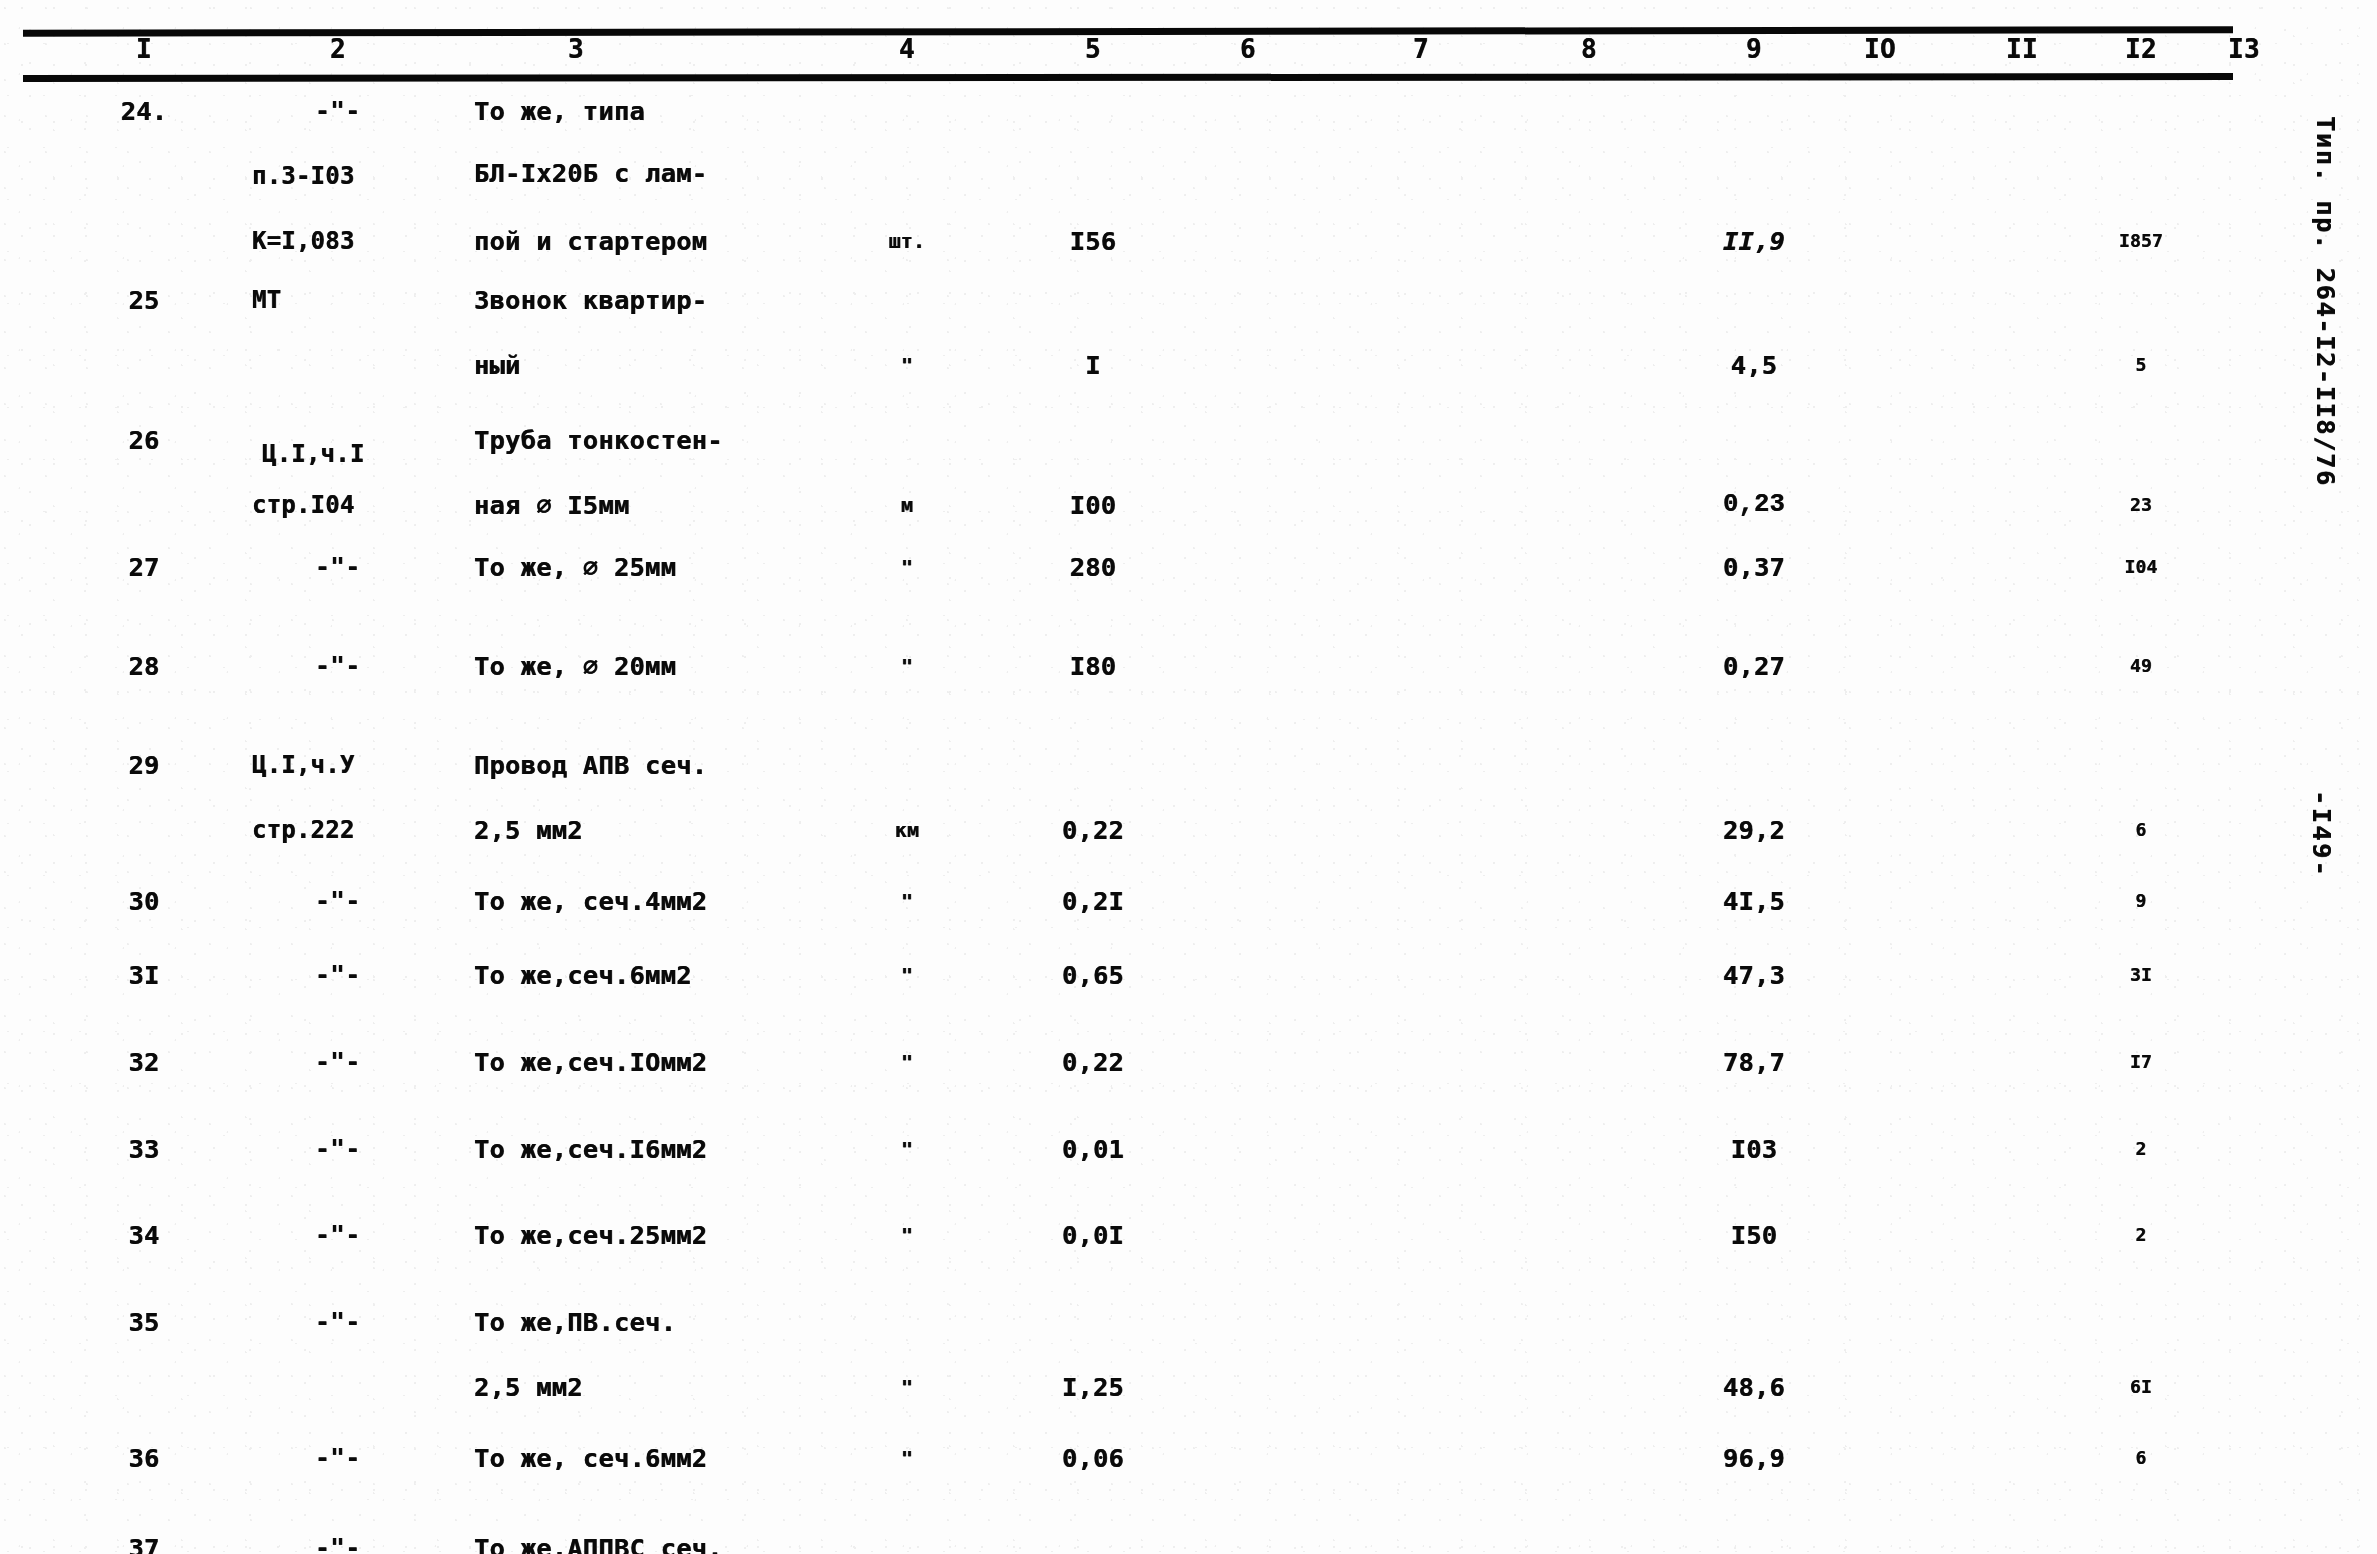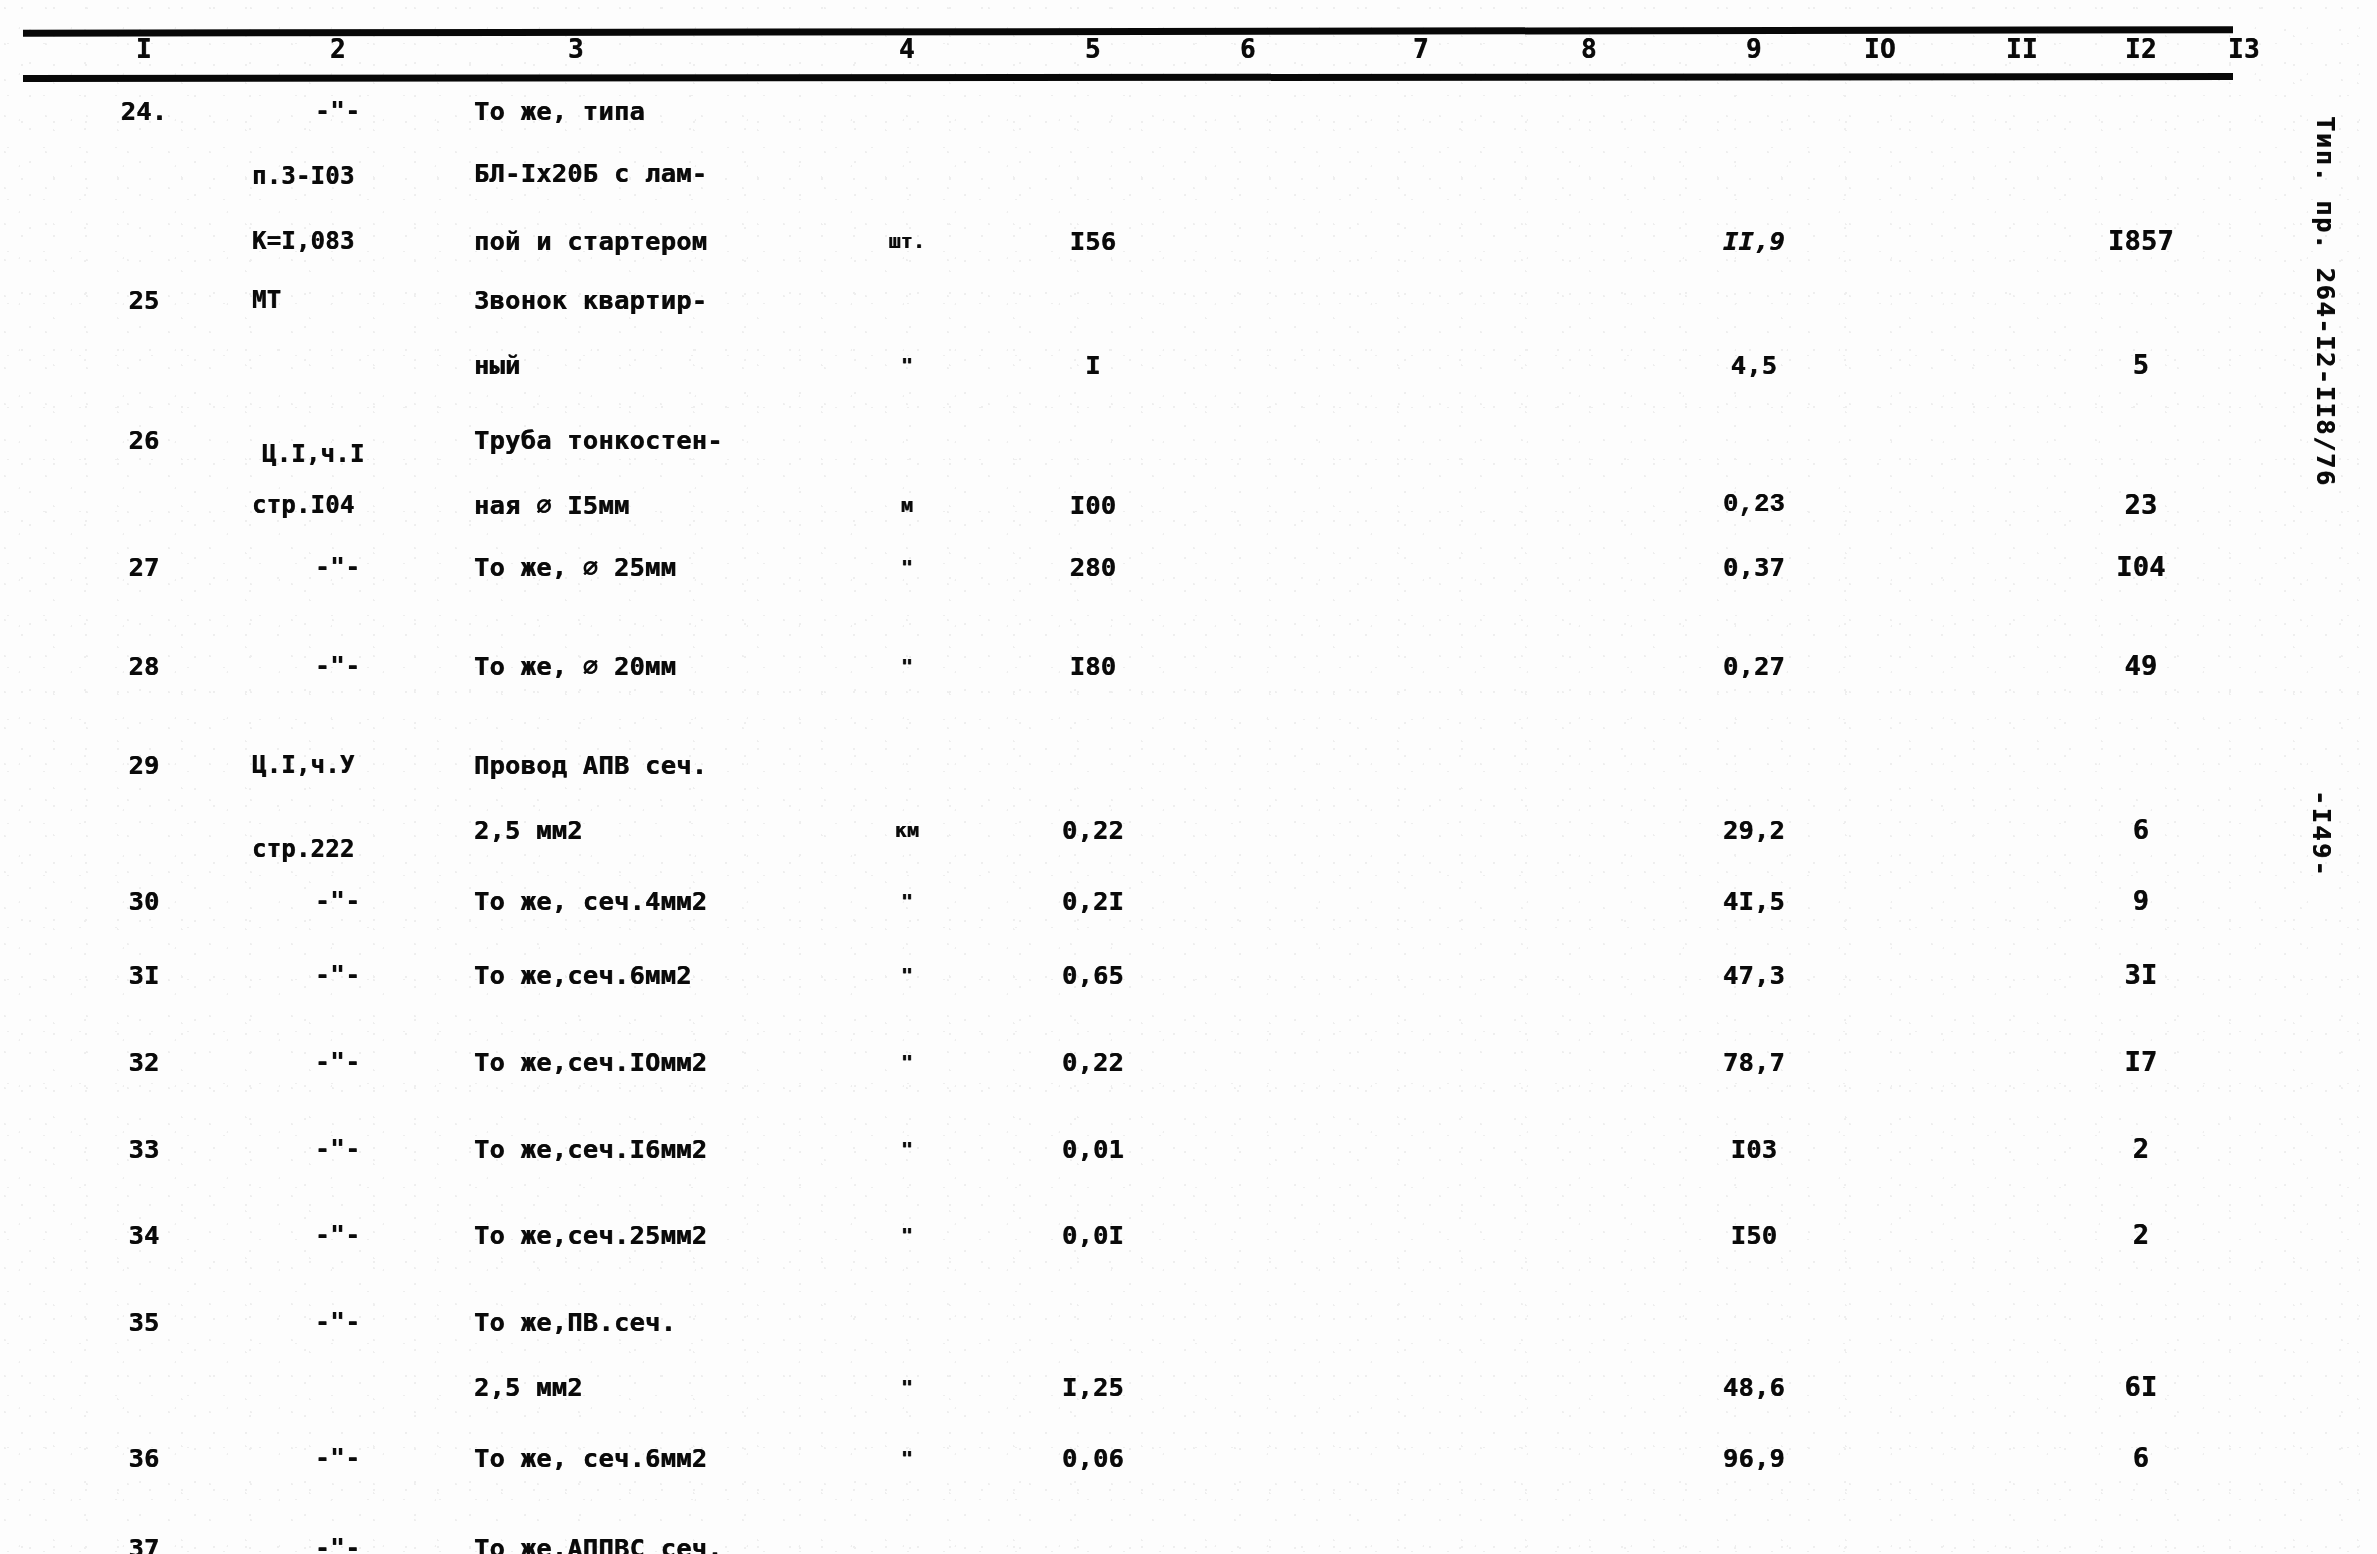--- a/index.html
+++ b/index.html
@@ -92,21 +92,21 @@
   }
   .cell.ctr   { transform: translateX(-50%); text-align: center; }
   .cell.lft   { text-align: left; }
 
   .c1  { font-size: 25.5px; }
   .c2  { font-size: 24px; }
   .c3  { font-size: 25.5px; }
   .c4  { font-size: 20px; }
   .c5  { font-size: 25.5px; }
   .c9  { font-size: 25.5px; }
-  .c12 { font-size: 27px; }
+  .c12 { font-size: 18px; }
 
   
   .ditto {
     font-size: 24px;
     font-weight: 700;
     letter-spacing: 0.8px;
   }
 
   
   .vmark {
@@ -232,21 +232,21 @@
         <div class="cell cell-blank ctr" style="left: 1589px; top: 0px;"></div>
         <div class="cell c9 ctr" style="left: 1754px; top: 0px;">0,27</div>
         <div class="cell cell-blank ctr" style="left: 1880px; top: 0px;"></div>
         <div class="cell cell-blank ctr" style="left: 2022px; top: 0px;"></div>
         <div class="cell c12 ctr" style="left: 2141px; top: 0px;">49</div>
         <div class="cell cell-blank ctr" style="left: 2244px; top: 0px;"></div>
       </div>
       <div class="row" style="top: 663px; height: 156px;">
         <div class="cell c1 ctr" style="left: 144px; top: 0px;">29</div>
         <div class="cell c2 lft" style="left: 252px; top: 0px;">Ц.I,ч.У</div>
-        <div class="cell c2 lft" style="left: 252px; top: 65px; margin-top: 19px;">стр.222</div>
+        <div class="cell c2 lft" style="left: 252px; top: 65px;">стр.222</div>
         <div class="cell c3 lft" style="left: 474px; top: 0px;">Провод АПВ сеч.</div>
         <div class="cell c3 lft" style="left: 474px; top: 65px;">2,5 мм2</div>
         <div class="cell c4 ctr" style="left: 907px; top: 65px;">км</div>
         <div class="cell c5 ctr" style="left: 1093px; top: 65px;">0,22</div>
         <div class="cell cell-blank ctr" style="left: 1248px; top: 65px;"></div>
         <div class="cell cell-blank ctr" style="left: 1421px; top: 65px;"></div>
         <div class="cell cell-blank ctr" style="left: 1589px; top: 65px;"></div>
         <div class="cell c9 ctr" style="left: 1754px; top: 65px;">29,2</div>
         <div class="cell cell-blank ctr" style="left: 1880px; top: 65px;"></div>
         <div class="cell cell-blank ctr" style="left: 2022px; top: 65px;"></div>

